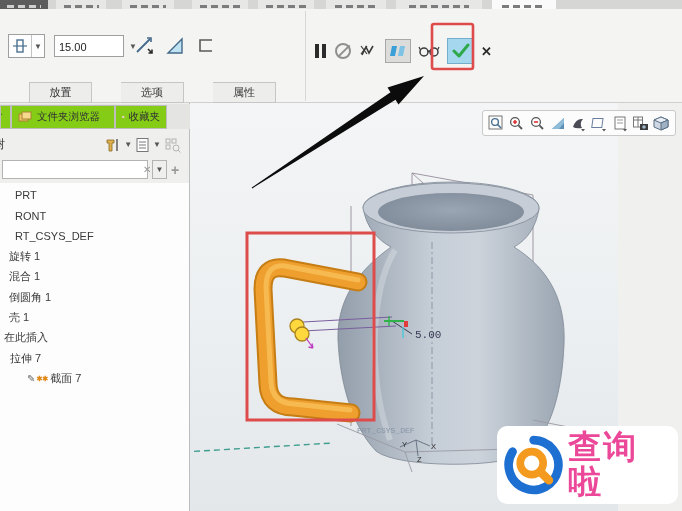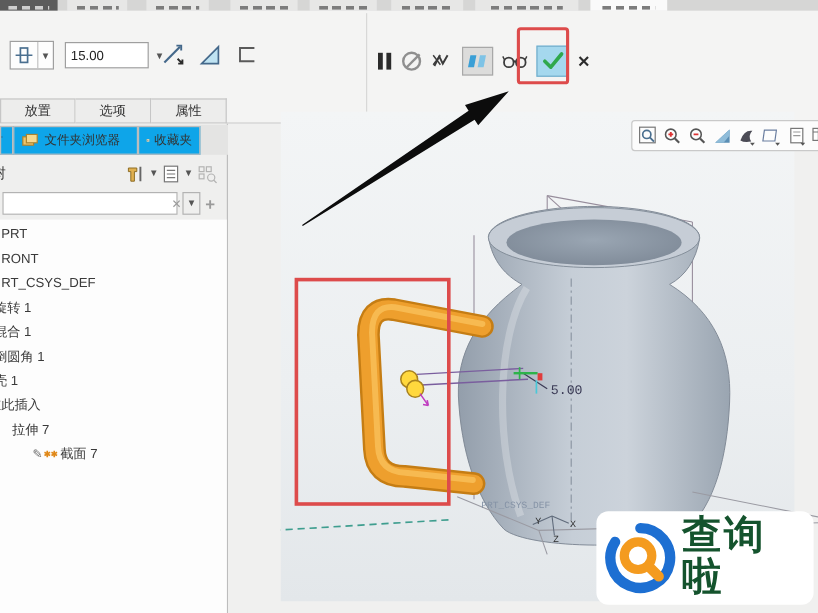--- a/index.html
+++ b/index.html
@@ -26,81 +26,81 @@
   .split-btn .dd { width:13px; height:22px; border-left:1px solid #c2c2c2; font-size:8px;
      color:#555; display:flex; align-items:center; justify-content:center; }
   .combo { display:flex; align-items:flex-end; border:1px solid #9f9f9f; background:#fff; height:22px; width:70px;gap:20px; }
   .combo input { border:0; outline:0; width:54px; height:18px; font-size:11px; padding-left:4px;
      font-family:"Liberation Sans",sans-serif; color:#222; background:transparent; }
   .combo .dd { width:14px; height:20px; font-size:8px; color:#555; display:flex; align-items:center; justify-content:center; }
   .tool20 { width:22px; height:22px; display:flex; align-items:center; justify-content:center; }
 
   #panel-tabs { left:0; top:73px; height:21px; display:flex; }
   .ptab { width:63px; height:21px; background:#ededec; border:1px solid #c6c6c6; border-left:none;
-     font-size:11px; color:#333; display:flex; align-items:center; justify-content:center; }
+     font-size:11px; color:#333; display:flex; align-items:center; justify-content:center;margin-left:29px; }
   .ptab:first-child { border-left:1px solid #c6c6c6; }
 
   #dash-right { left:312px; top:26px; height:32px; display:flex; align-items:center; gap:7px; }
   .dbtn { display:flex; align-items:center; justify-content:center; }
   .pause { width:16px; height:16px; display:flex; gap:3px; align-items:center; justify-content:center; }
   .pause i { display:block; width:4px; height:14px; background:#2b2b2b; }
   .ban { width:16px; height:16px; border:2px solid #8f8f8f; border-radius:50%; position:relative; }
   .ban::after { content:""; position:absolute; left:-1px; top:5px; width:16px; height:2px;
      background:#8f8f8f; transform:rotate(-45deg); }
   .verify { width:26px; height:24px; background:#dcdcdb; border:1px solid #a8a8a8; }
   .okbtn { width:27px; height:26px; background:#a5d8ee; border:1px solid #74aecb; }
   .xclose { font-size:13px; font-weight:bold; color:#2b2b2b; }
 
   
   #navigator { left:0; top:103px; width:190px; height:408px; background:#efefee;
      border-right:1px solid #bdbdbd; }
   #nav-tabs { left:0; top:1px; height:25px; width:190px; background:#e4e4e3; display:flex; align-items:flex-end; }
-  .ntab { height:24px; background:#0ea5e9; border:1px solid #bdbdbd; display:flex; align-items:center;
+  .ntab { height:24px; background:#84cc16; border:1px solid #bdbdbd; display:flex; align-items:center;
      gap:4px; font-size:10.5px; color:#333; padding:0 6px; overflow:hidden; white-space:nowrap; }
   .ntab.sliver { width:11px; padding:0; }
   .ntab.sliver span { margin-left:-9px; }
   #nav-toolbar { left:0; top:28px; width:190px; height:27px; display:flex; align-items:center; }
   #nav-tree-word { font-size:12px; color:#333; margin-left:-7px; width:14px; overflow:hidden; }
   #nav-tools { margin-left:auto; display:flex; align-items:center; gap:3px; padding-right:8px; }
   .ddmini { font-size:8px; color:#555; }
   #nav-search { left:2px; top:56px; width:186px; height:21px; display:flex; align-items:center; gap:4px; }
   #search-box { width:146px; height:19px; background:#fff; border:1px solid #b3b3b3;
      display:flex; align-items:center; }
   #search-box input { flex:1; border:0; outline:0; font-size:10px; padding-left:4px; background:transparent; }
   #search-box .clr { color:#9a9a9a; font-size:10px; padding:0 4px; }
   .sq-dd { width:15px; height:19px; border:1px solid #b3b3b3; background:#efefee; font-size:8px;
      color:#555; display:flex; align-items:center; justify-content:center; }
   .plus { color:#9a9a9a; font-size:14px; font-weight:bold; }
   #tree { left:0; top:80px; width:189px; height:328px; background:#fdfdfd; padding-top:2px; }
   .titem { height:20.4px; display:flex; align-items:center; font-size:11px; color:#3a3a3a;
-     white-space:nowrap; overflow:hidden; padding-left:1px; }
+     white-space:nowrap; overflow:hidden; padding-left:15px; }
   .titem.cut { margin-left:-6px; }
   .titem.cut2 { margin-left:-11px; }
   .titem.ind1 { padding-left:10px; }
   .titem.ind2 { padding-left:27px; }
   .titem .pencil { font-size:10px; color:#6a6a6a; margin-right:1px; }
   .titem .marker { font-size:7px; color:#e08818; margin-right:2px; font-weight:bold; }
 
   
-  #graphics { left:190px; top:93px; width:428px; height:408px;
-     background:linear-gradient(180deg,#f3f5f6 0%,#eceff1 55%,#e3e7ea 100%);margin-left:44px; }
+  #graphics { left:190px; top:103px; width:428px; height:408px;
+     background:linear-gradient(180deg,#f3f5f6 0%,#eceff1 55%,#e3e7ea 100%); }
   #view-toolbar { position:absolute; left:292px; top:7px; width:194px; height:26px; background:#fcfcfc;
      border:1px solid #c9c9c9; border-radius:3px; display:flex; align-items:center;
      justify-content:space-around; padding:0 3px; }
   .vbtn { width:19px; height:20px; display:flex; align-items:center; justify-content:center; }
 
   
   #scene, #annotations { pointer-events:none; }
   #annotations { left:0; top:0; z-index:50; }
 
   
   #watermark { left:497px; top:426px; width:181px; height:78px; background:#fff;
      border-radius:10px; z-index:60; display:flex; align-items:center; padding:4px 6px; }
   #wm-text { display:flex; flex-direction:column; margin-left:4px; }
-  #wm-title { font-size:33px; font-weight:bold; color:#14532d; letter-spacing:2px; line-height:1.05;
+  #wm-title { font-size:33px; font-weight:bold; color:#ec4899; letter-spacing:2px; line-height:1.05;
      font-family:"Liberation Serif", serif; }
   #wm-domain { font-size:15px; color:#222; margin-top:-4px; letter-spacing:0.5px; }
 </style>
 </head>
 <body>
 
 <div id="app">
 
   <div id="ribbon" class="abs">
     <div class="rtab dark" style="left:0;width:48px;">

